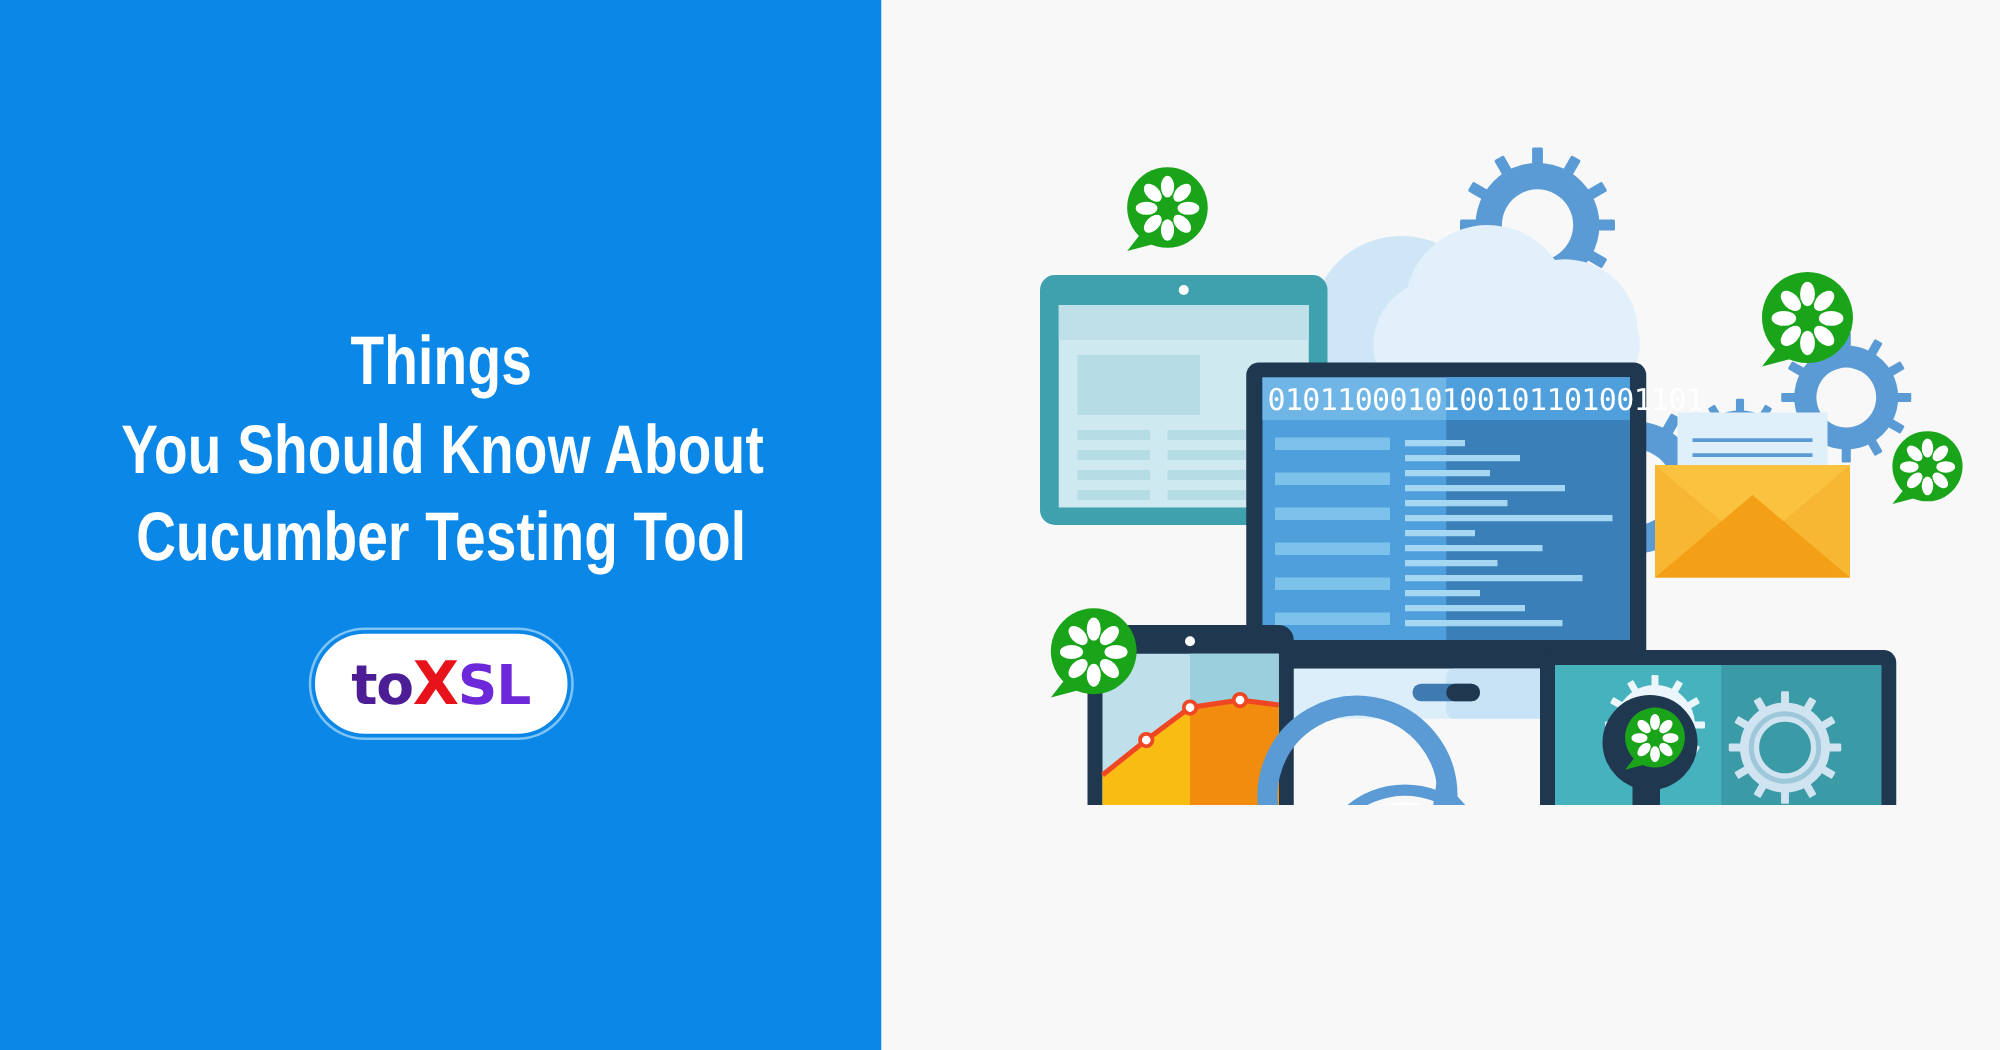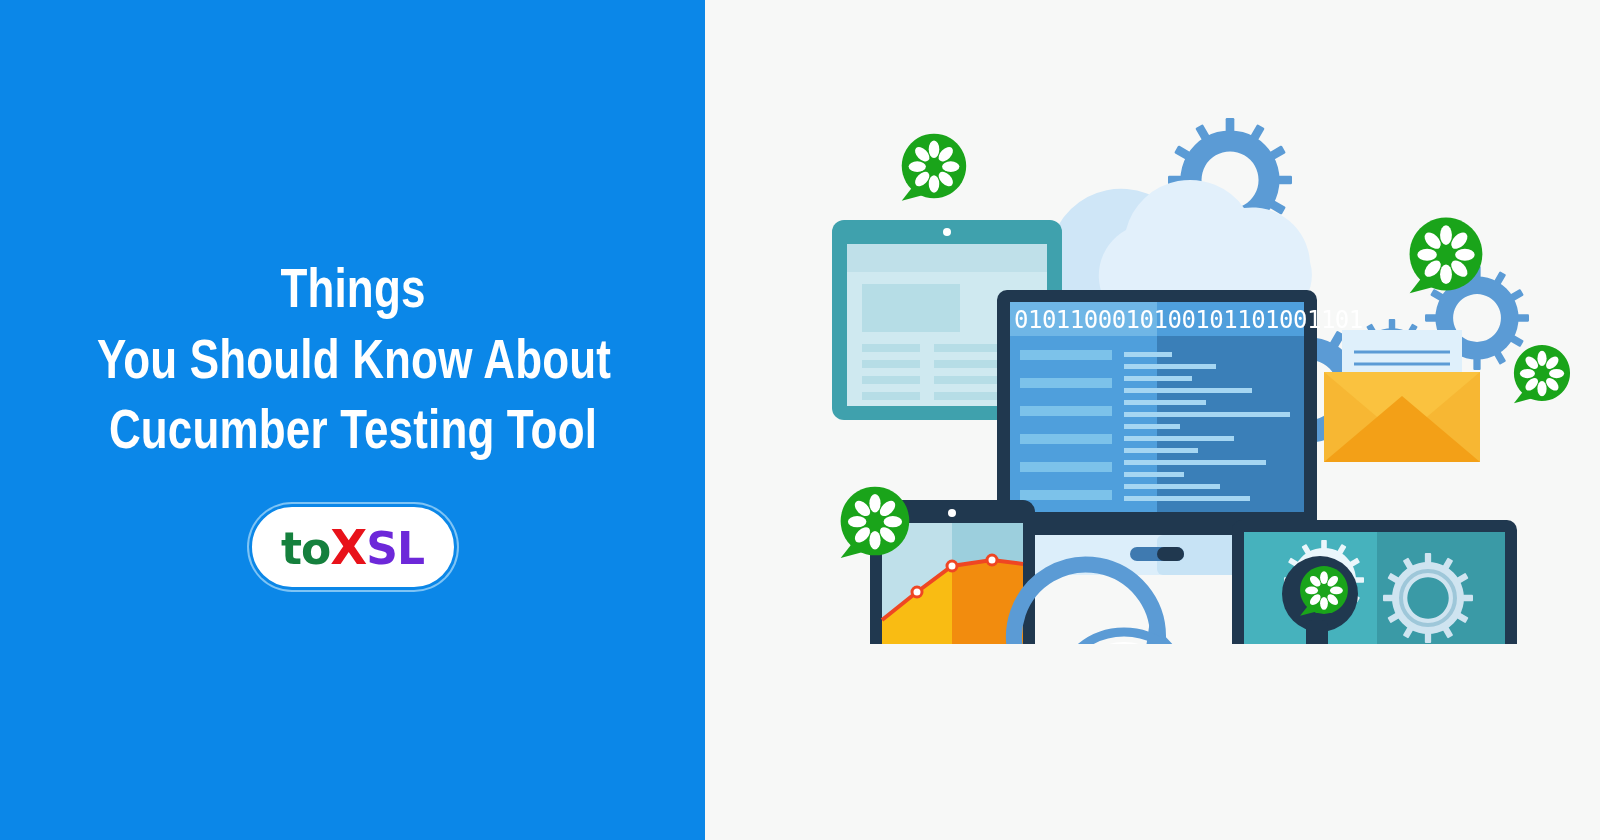--- a/index.html
+++ b/index.html
@@ -43,21 +43,21 @@
     background:#ffffff;
     border:3px solid #ffffff;
     box-shadow:0 0 0 3px #0b87e8, 0 0 0 5px #7fc4f5;
     display:flex;align-items:center;justify-content:center;
   }
   .logo-text{
     font-size:44px;font-weight:700;
     line-height:1;letter-spacing:-1px;
     font-family:"DejaVu Sans", sans-serif;
   }
-  .logo-to{color:#15803d;}
+  .logo-to{color:#4c1d95;}
   .logo-x{color:#e8121a;font-size:48px;}
   .logo-sl{color:#6d28d9;}
 
   
   .right-panel{
     position:relative;
     width:895px;height:644px;
     background:#f7f8f7;
     flex:0 0 895px;
     overflow:hidden;

